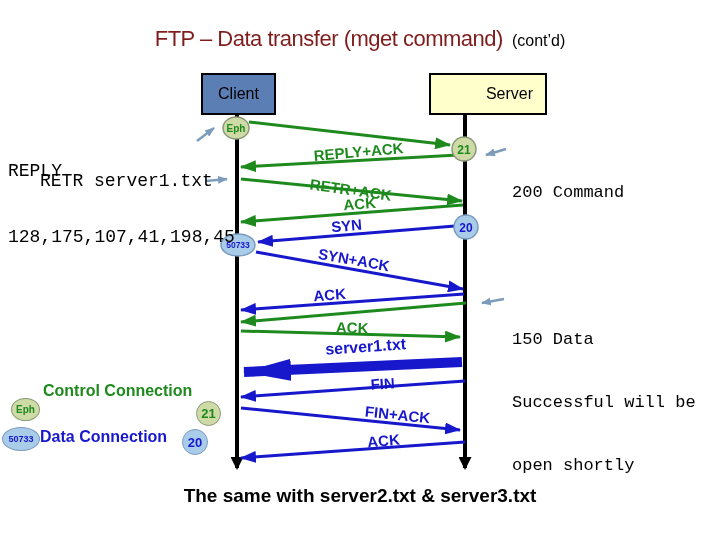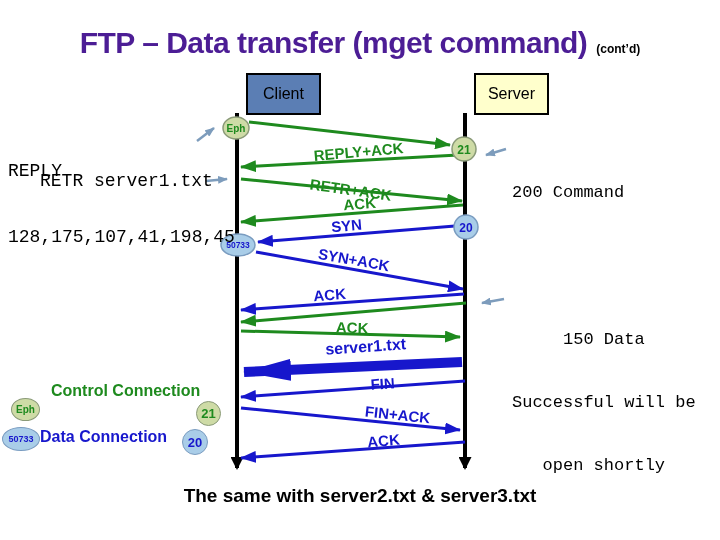--- a/index.html
+++ b/index.html
@@ -1,50 +1,50 @@
 <!DOCTYPE html>
 <html style="--control-green: #1e8a1e; --data-blue: #1717cc; --badge-green-fill: #cedba6; --badge-green-border: #8a9a78; --badge-blue-fill: #a9cde8; --badge-blue-border: #7a9cc0; --client-box-fill: #5b7eb4; --server-box-fill: #ffffcc; --callout-slate: #7d9cbc;"><head>
 <meta charset="utf-8">
 <style>
   html,body{margin:0;padding:0;background:#fff;}
   .slide{position:relative;width:720px;height:540px;background:#fff;overflow:hidden;
          font-family:"Liberation Sans",sans-serif;}
   .title{position:absolute;top:26px;left:0;width:720px;text-align:center;white-space:nowrap;}
-  .title-main{font-size:30px;font-weight:bold;color:#4c1d95;letter-spacing:-0.5px;}
-  .title-suffix{font-size:12px;font-weight:bold;color:#000;margin-left:9px;}
+  .title-main{font-size:22px;font-weight:normal;color:#7f1d1d;letter-spacing:-0.5px;}
+  .title-suffix{font-size:16px;font-weight:normal;color:#000;margin-left:9px;}
   .actor-box{position:absolute;top:73px;width:71px;height:38px;border:2px solid #000;
-             display:flex;align-items:center;justify-content:center;font-size:16px;color:#000;margin-left:45px;}
+             display:flex;align-items:center;justify-content:center;font-size:16px;color:#000;}
   .client-box{left:201px;background:var(--client-box-fill);}
-  .server-box{left:429px;background:var(--server-box-fill);}
+  .server-box{left:429px;background:var(--server-box-fill);padding-left:43px;}
   svg.diagram{position:absolute;left:0;top:0;}
   .ll{stroke:#000;stroke-width:4;}
   .ga{stroke:var(--control-green);stroke-width:3;fill:none;}
   .ba{stroke:var(--data-blue);stroke-width:3;fill:none;}
   .ba-thick{stroke:var(--data-blue);stroke-width:10;fill:none;}
   .sa{stroke:var(--callout-slate);stroke-width:2.5;fill:none;}
   .fg{fill:var(--control-green);} .fb{fill:var(--data-blue);} .fk{fill:#000;} .fs{fill:var(--callout-slate);}
   .gl,.bl{font-family:"Liberation Sans",sans-serif;font-weight:bold;font-size:15px;}
   .gl{fill:var(--control-green);} .bl{fill:var(--data-blue);}
   .file-label{font-size:16px;}
   .bg-g{fill:var(--badge-green-fill);stroke:var(--badge-green-border);stroke-width:1.5;}
   .bg-b{fill:var(--badge-blue-fill);stroke:var(--badge-blue-border);stroke-width:1.5;}
   .bt-g,.bt-b{font-family:"Liberation Sans",sans-serif;font-weight:bold;text-anchor:middle;}
   .bt-g{fill:var(--control-green);} .bt-b{fill:var(--data-blue);}
   .t10{font-size:10px;} .t12{font-size:12px;} .t8{font-size:8.5px;}
   .mono{position:absolute;font-family:"Liberation Mono",monospace;color:#000;white-space:pre;}
   .note-port{left:8px;top:116px;font-size:18px;line-height:22px;}
   .note-retr{left:40px;top:171px;font-size:18px;}
   .note-200{left:512px;top:140px;font-size:17px;line-height:21px;}
-  .note-150{left:512px;top:287px;font-size:17px;line-height:21px;text-align:center;}
+  .note-150{left:512px;top:287px;font-size:17px;line-height:21px;}
   .legend-badge{position:absolute;display:flex;align-items:center;justify-content:center;
                 border-radius:50%;font-weight:bold;font-family:"Liberation Sans",sans-serif;}
   .lb-g{background:var(--badge-green-fill);border:1.5px solid var(--badge-green-border);color:var(--control-green);}
   .lb-b{background:var(--badge-blue-fill);border:1.5px solid var(--badge-blue-border);color:var(--data-blue);}
   .legend-label{position:absolute;font-weight:bold;font-size:16px;white-space:nowrap;}
-  .legend-control{left:43px;top:382px;color:var(--control-green);margin-left:8px;}
+  .legend-control{left:43px;top:382px;color:var(--control-green);}
   .legend-data{left:40px;top:428px;color:var(--data-blue);}
   .caption{position:absolute;left:0;top:485px;width:720px;text-align:center;
            font-size:19px;font-weight:bold;color:#000;}
 </style>
 </head>
 <body>
 
 <div class="slide">
 
   <div class="title">

